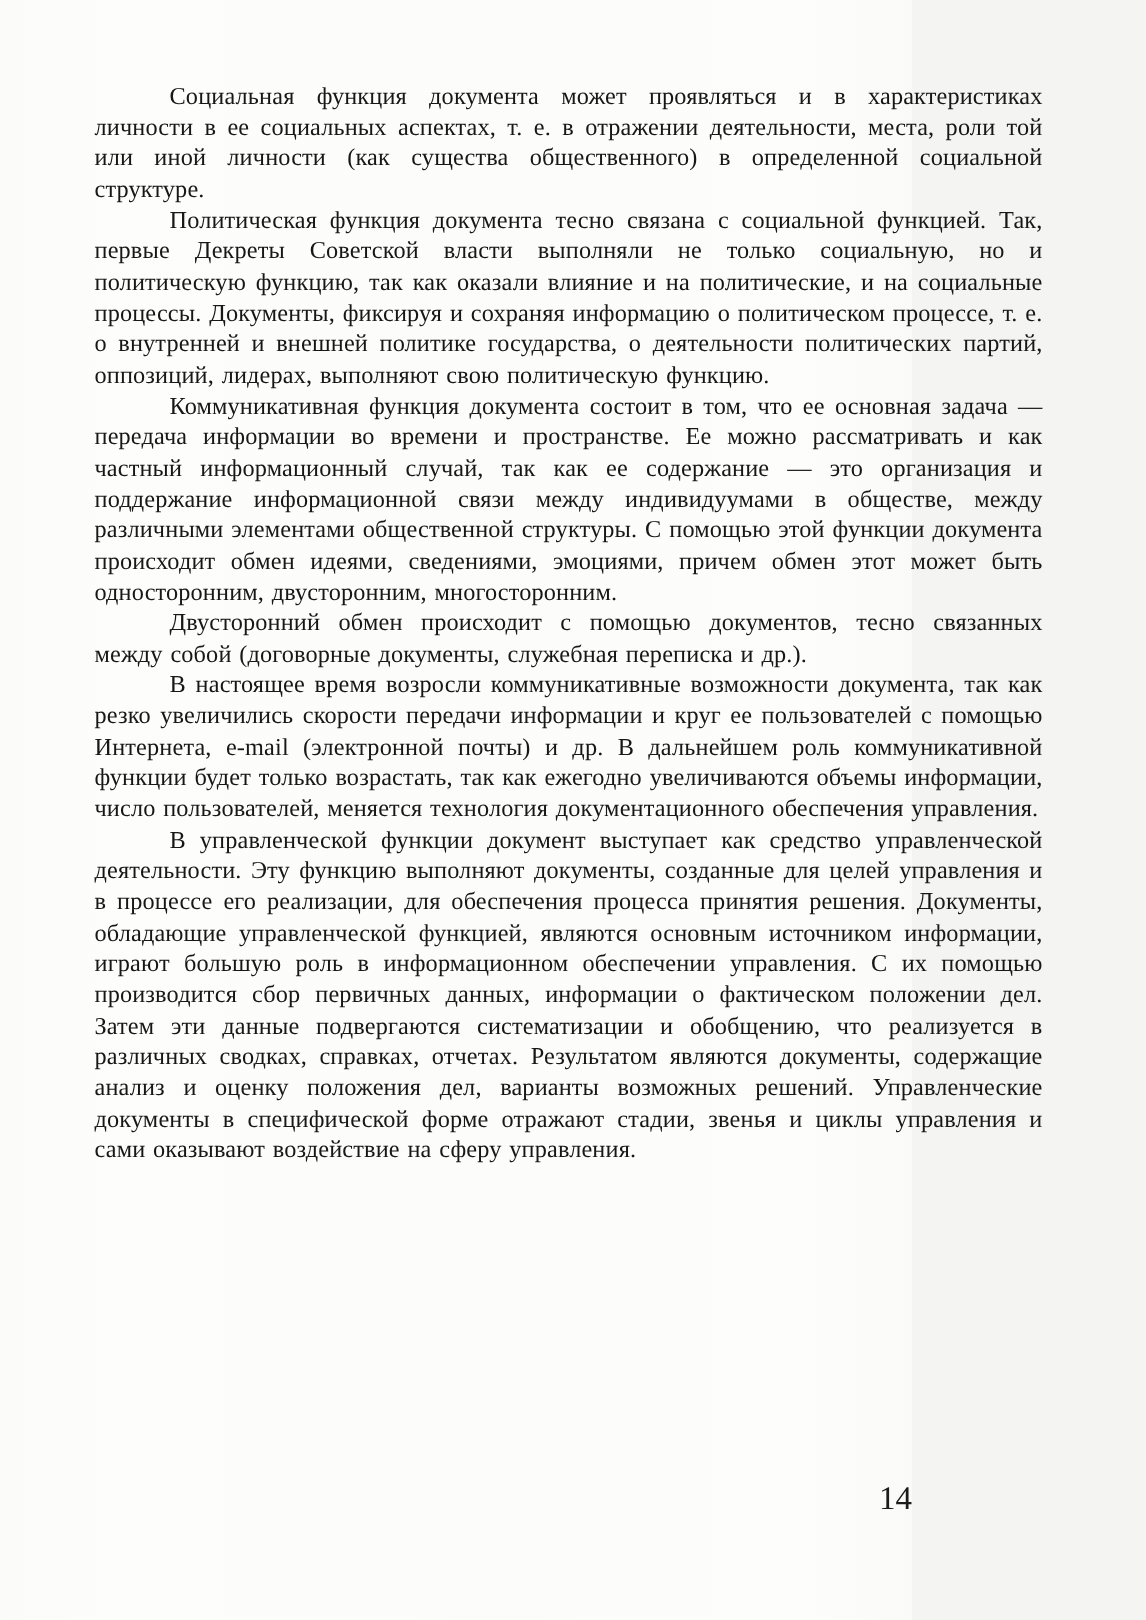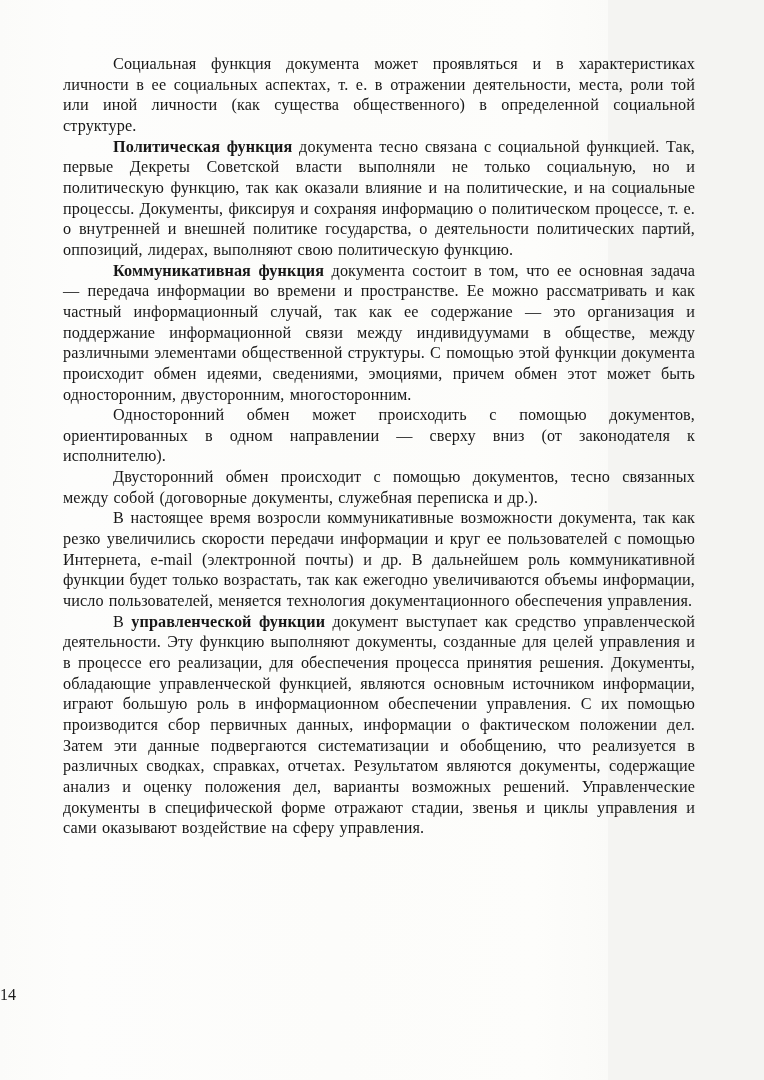--- a/index.html
+++ b/index.html
@@ -29,40 +29,39 @@
     line-height: 20.65px;
     letter-spacing: 0.1px;
   }
   .text-block p {
     margin: 0;
     padding: 0;
     text-indent: 50px;
     word-spacing: 1px;
   }
   .text-block b {
-    font-weight: bold;
+    font-weight: normal;
     margin-top: 14px;
   }
   .page-number {
     position: absolute;
     top: 986px;
     left: 0;
     width: 100%;
-    text-align: left;
-    font-size: 16px;
+    text-align: right;
+    font-size: 22px;
     color: #1c1c1c;
   }
 </style>
 </head>
 <body>
 
 <div class="page">
   <div class="text-block">
       <p><span>Социальная функция документа может проявляться и в характеристиках личности в ее социальных аспектах, т. е. в отражении деятельности, места, роли той или иной личности (как существа общественного) в определенной социальной структуре.</span></p>
       <p><b>Политическая функция</b><span> документа тесно связана с социальной функцией. Так, первые Декреты Советской власти выполняли не только социальную, но и политическую функцию, так как оказали влияние и на политические, и на социальные процессы. Документы, фиксируя и сохраняя информацию о политическом процессе, т. е. о внутренней и внешней политике государства, о деятельности политических партий, оппозиций, лидерах, выполняют свою политическую функцию.</span></p>
       <p><b>Коммуникативная функция</b><span> документа состоит в том, что ее основная задача — передача информации во времени и пространстве. Ее можно рассматривать и как частный информационный случай, так как ее содержание — это организация и поддержание информационной связи между индивидуумами в обществе, между различными элементами общественной структуры. С помощью этой функции документа происходит обмен идеями, сведениями, эмоциями, причем обмен этот может быть односторонним, двусторонним, многосторонним.</span></p>
-      <p><span>Односторонний обмен может происходить с помощью документов, ориентированных в одном направлении — сверху вниз (от законодателя к исполнителю).</span></p>
       <p><span>Двусторонний обмен происходит с помощью документов, тесно связанных между собой (договорные документы, служебная переписка и др.).</span></p>
       <p><span>В настоящее время возросли коммуникативные возможности документа, так как резко увеличились скорости передачи информации и круг ее пользователей с помощью Интернета, e-mail (электронной почты) и др. В дальнейшем роль коммуникативной функции будет только возрастать, так как ежегодно увеличиваются объемы информации, число пользователей, меняется технология документационного обеспечения управления.</span></p>
       <p><span>В </span><b>управленческой функции</b><span> документ выступает как средство управленческой деятельности. Эту функцию выполняют документы, созданные для целей управления и в процессе его реализации, для обеспечения процесса принятия решения. Документы, обладающие управленческой функцией, являются основным источником информации, играют большую роль в информационном обеспечении управления. С их помощью производится сбор первичных данных, информации о фактическом положении дел. Затем эти данные подвергаются систематизации и обобщению, что реализуется в различных сводках, справках, отчетах. Результатом являются документы, содержащие анализ и оценку положения дел, варианты возможных решений. Управленческие документы в специфической форме отражают стадии, звенья и циклы управления и сами оказывают воздействие на сферу управления.</span></p>
     </div>
   <div class="page-number">14</div>
 </div>
 
 </body></html>

